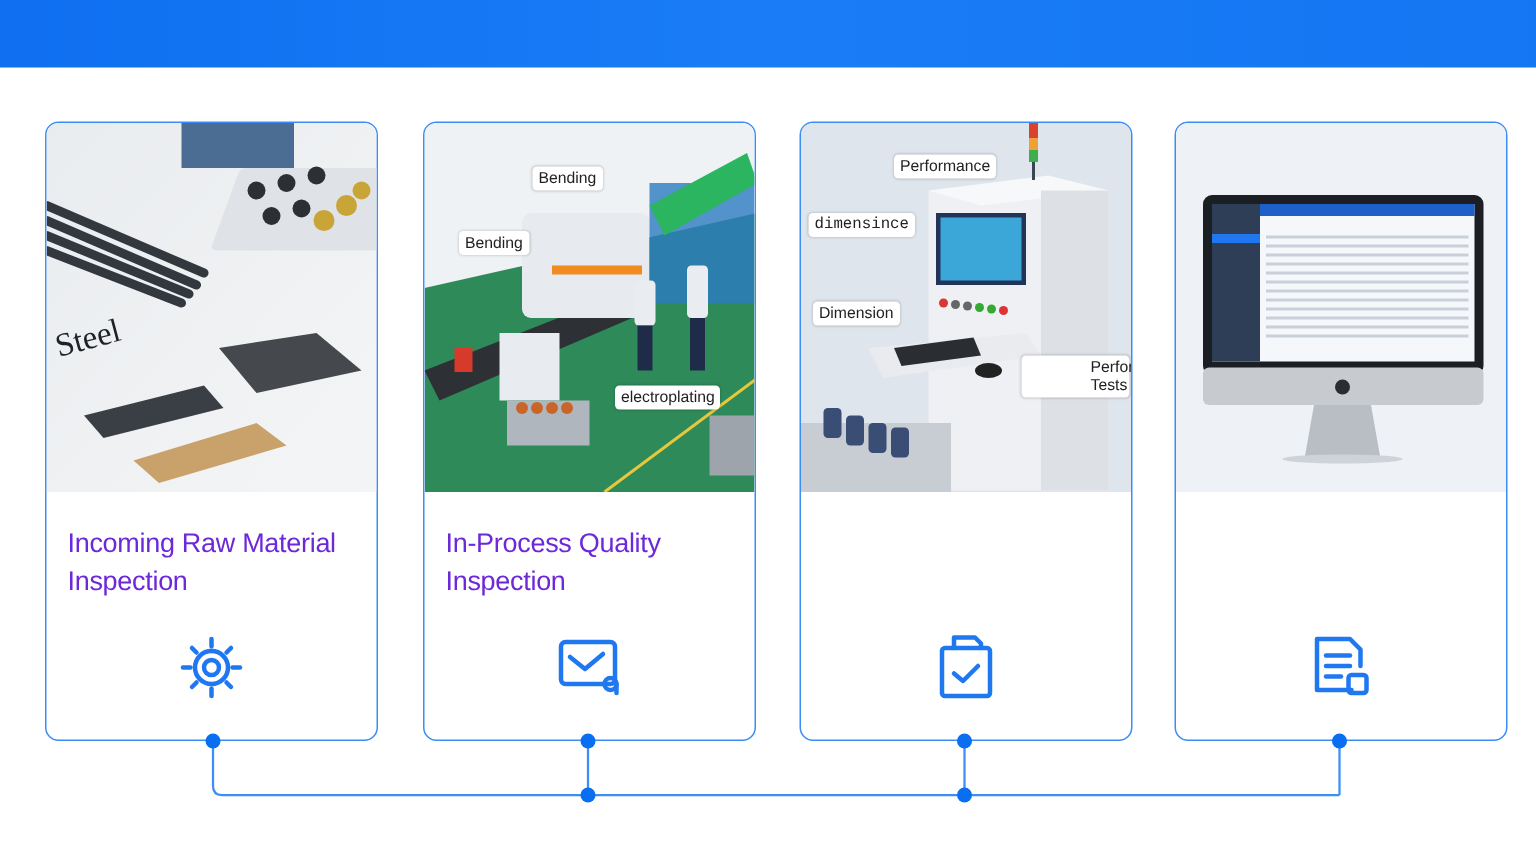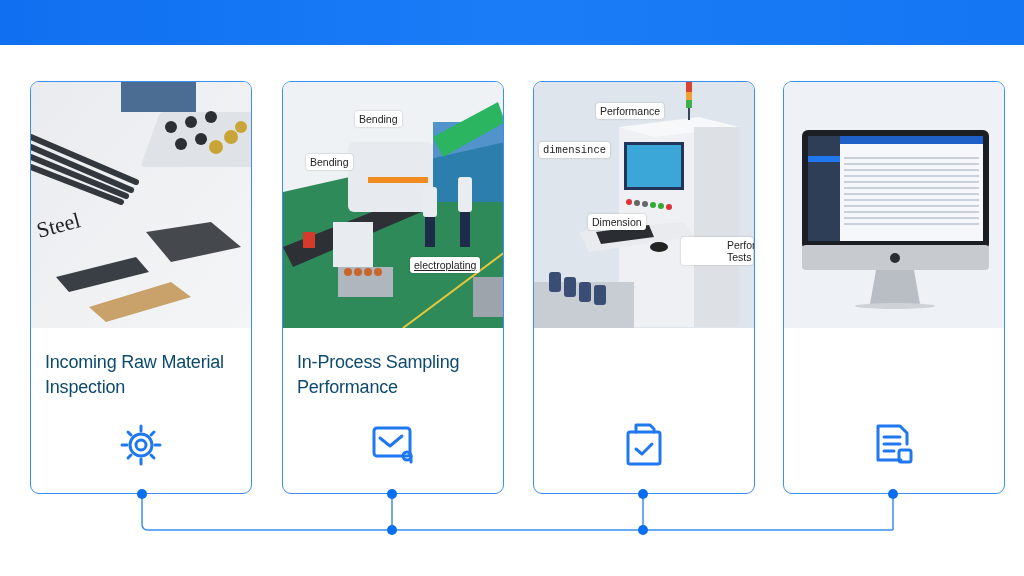--- a/index.html
+++ b/index.html
@@ -4,21 +4,21 @@
 <style>
   * { box-sizing: border-box; margin: 0; padding: 0; }
   html, body { width: 1024px; height: 576px; overflow: hidden; background: #ffffff; }
   body { position: relative; font-family: "Liberation Sans", sans-serif; }
   .header { position: absolute; left: 0; top: 0; width: 1024px; height: 45px;
     background: linear-gradient(90deg, #0f6ff0 0%, #1a7df7 50%, #1476f2 100%); }
   .card { position: absolute; top: 81px; width: 222px; height: 413px;
     border: 1.5px solid #3b8ef5; border-radius: 9px; background: #fff; overflow: hidden; }
   .card .img { position: absolute; left: 0; top: 0; width: 100%; height: 246px; overflow: hidden; }
   .card .title { position: absolute; left: 14px; top: 268px; width: 200px;
-    font-size: 18px; line-height: 25px; color: #0c4a6e; letter-spacing: -0.2px; }
+    font-size: 18px; line-height: 25px; color: #6d28d9; letter-spacing: -0.2px; }
   .card .icon { position: absolute; left: 50%; top: 338px; width: 50px; height: 50px; margin-left: -25px; }
   .tag { position: absolute; background: #fff; border-radius: 3px; font-size: 10.5px;
     color: #222; padding: 2px 4px; line-height: 12px; box-shadow: 0 0 2px rgba(0,0,0,0.25); white-space: nowrap; }
   .connector { position: absolute; left: 0; top: 0; width: 1024px; height: 576px; pointer-events: none; }
 </style>
 </head>
 <body>
 
 <div class="header"></div>
 
@@ -100,23 +100,23 @@
           <rect x="175" y="95" width="14" height="35" rx="3"></rect>
         </g>
       <g fill="#1f2c49">
           <rect x="142" y="135" width="10" height="30"></rect>
           <rect x="177" y="130" width="10" height="35"></rect>
         </g>
       <rect x="190" y="195" width="32" height="40" fill="#9ea4ab"></rect>
     </svg>
     <div class="tag" style="left:72px;top:29px;">Bending</div>
     <div class="tag" style="left:23px;top:72px;">Bending</div>
-    <div class="tag" style="left:127px;top:175px;text-decoration:underline;">electroplating</div>
-  </div>
-  <div class="title">In-Process Sampling Performance</div>
+    <div class="tag" style="left:127px;top:175px;">electroplating</div>
+  </div>
+  <div class="title">In-Process Quality Inspection</div>
   <div class="icon">
     <svg width="50" height="50" viewBox="0 0 50 50" fill="none" stroke="#1f78ef" stroke-width="3" stroke-linecap="round" stroke-linejoin="round">
       <rect x="6" y="8" width="36" height="28" rx="3"></rect>
       <polyline points="12,18 22,26 34,16"></polyline>
       <circle cx="39" cy="36" r="4"></circle>
         <line x1="43" y1="36" x2="43" y2="42"></line>
     </svg>
   </div>
 </div>
 
@@ -147,21 +147,21 @@
       <rect x="0" y="200" width="100" height="46" fill="#c8cdd3"></rect>
       <g fill="#3a4d74">
           <rect x="15" y="190" width="12" height="20" rx="3"></rect>
           <rect x="30" y="195" width="12" height="20" rx="3"></rect>
           <rect x="45" y="200" width="12" height="20" rx="3"></rect>
           <rect x="60" y="203" width="12" height="20" rx="3"></rect>
         </g>
     </svg>
     <div class="tag" style="left:62px;top:21px;">Performance</div>
     <div class="tag" style="left:5px;top:60px;font-family:Liberation Mono, monospace;">dimensince</div>
-    <div class="tag" style="left:8px;top:132px;margin-left:46px;">Dimension</div>
+    <div class="tag" style="left:8px;top:119px;">Dimension</div>
     <div class="tag" style="left:147px;top:155px;text-align:center;width:72px;white-space:normal;padding-left:46px;">Performance Tests</div>
   </div>
   <div class="icon">
     <svg width="50" height="50" viewBox="0 0 50 50" fill="none" stroke="#1f78ef" stroke-width="3" stroke-linecap="round" stroke-linejoin="round">
       <rect x="9" y="12" width="32" height="32" rx="2"></rect>
       <polyline points="17,12 17,5 31,5 35,9 35,12"></polyline>
       <polyline points="17,29 23,34 33,24"></polyline>
     </svg>
   </div>
 </div>

